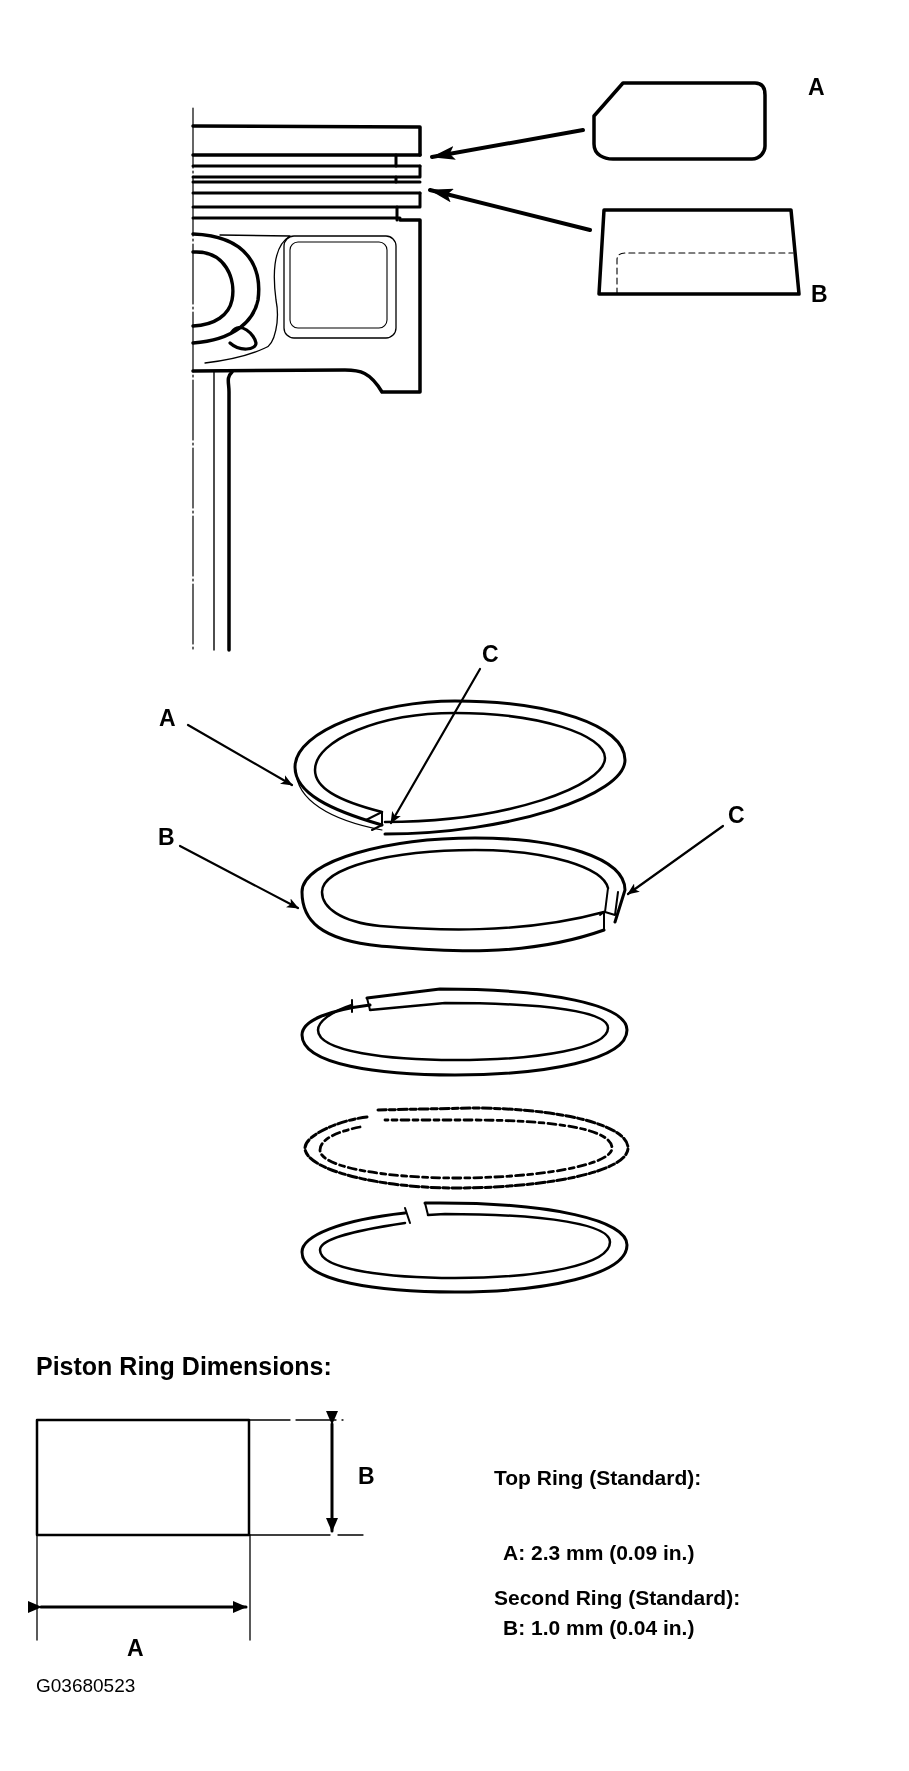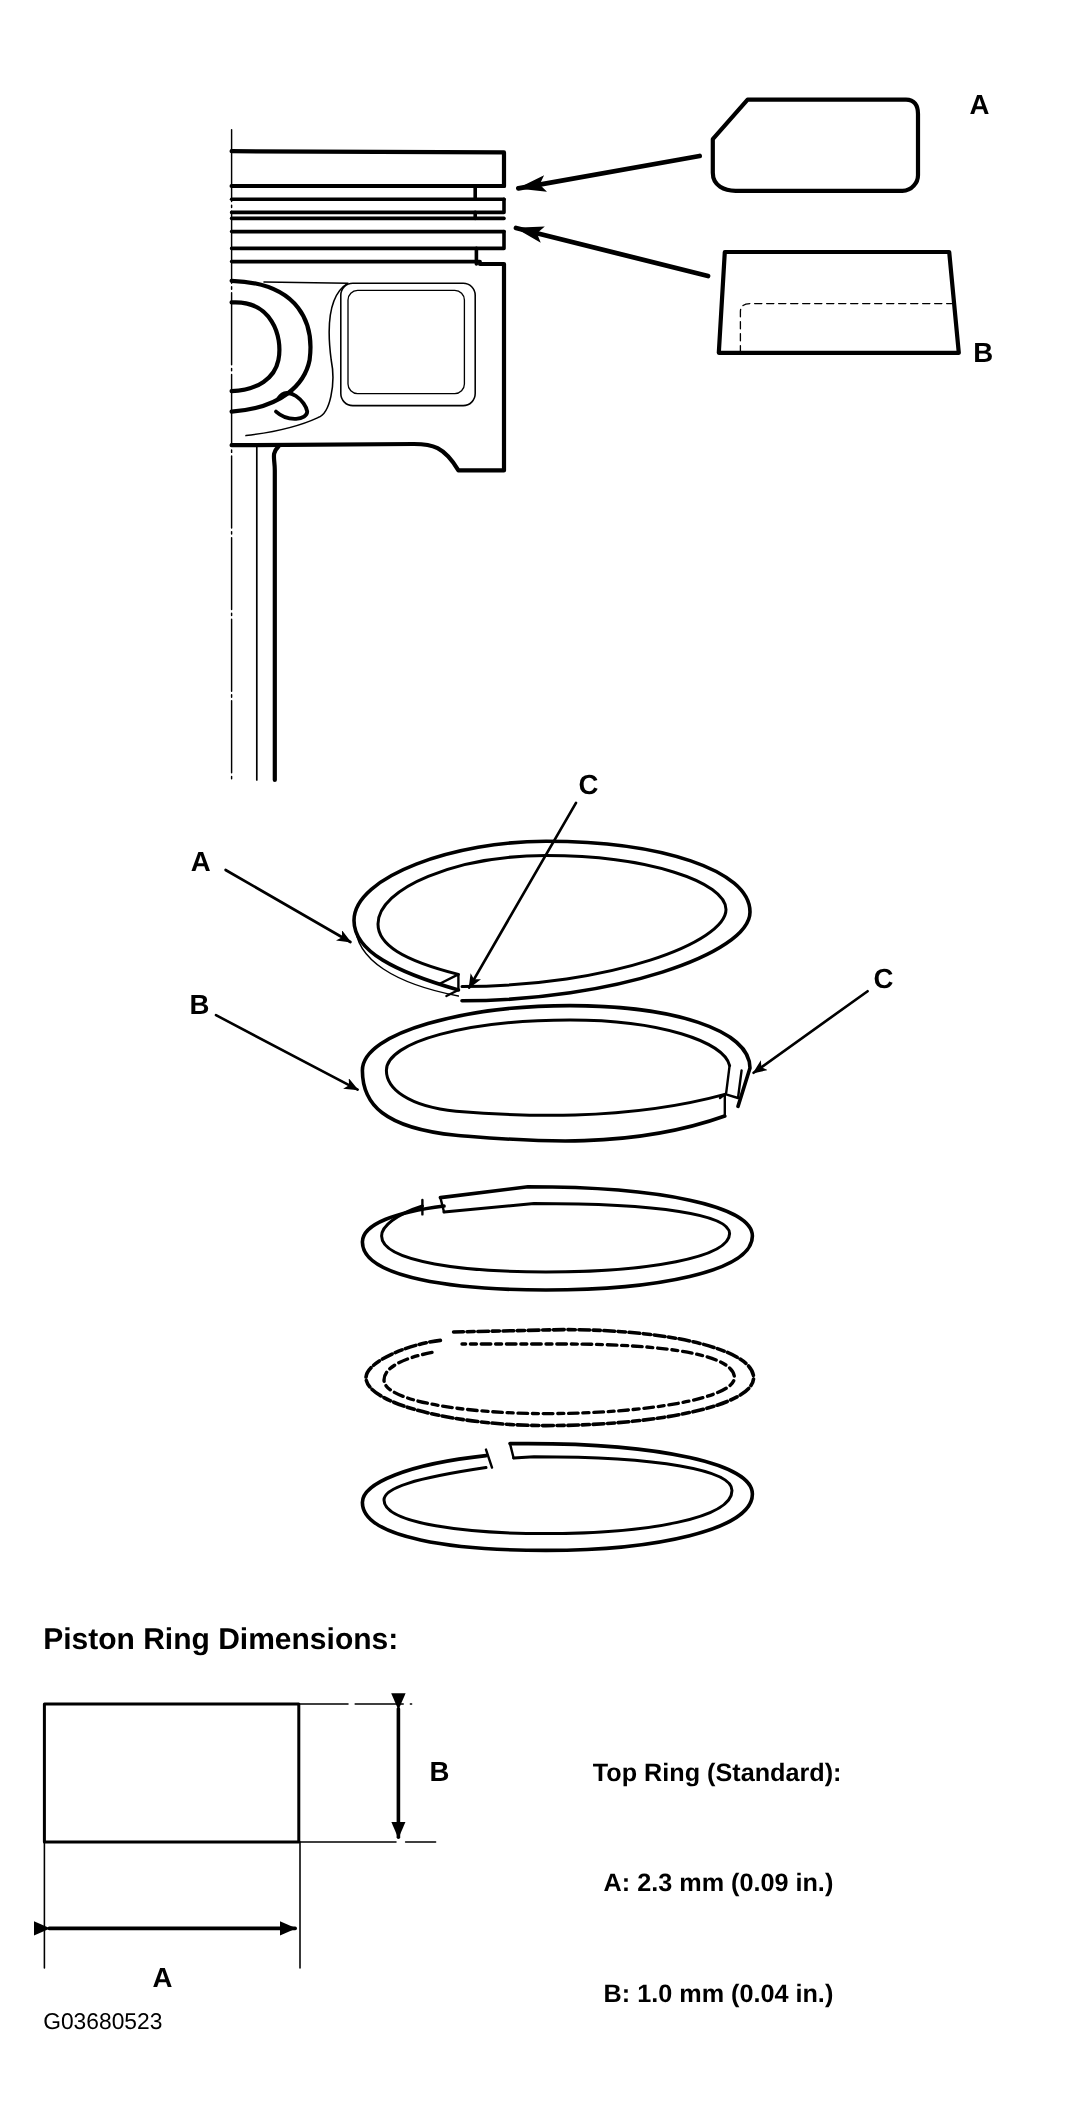--- a/index.html
+++ b/index.html
@@ -3,21 +3,21 @@
   <meta charset="utf-8">
   <style>
     html, body { margin: 0; padding: 0; background: #ffffff; }
     body { width: 909px; height: 1771px; position: relative; overflow: hidden;
            font-family: "Liberation Sans", "DejaVu Sans", sans-serif; color: #000; }
     svg.art { position: absolute; left: 0; top: 0; width: 909px; height: 1771px; }
     .lbl { position: absolute; font-weight: bold; font-size: 23px; line-height: 1; color: #000; }
     .title { position: absolute; left: 36px; top: 1352px; font-weight: bold; font-size: 25px; text-align: right; }
     .spec { position: absolute; left: 494px; font-weight: bold; font-size: 21px; line-height: 25px; white-space: pre; }
     .spec .h { display: block; }
-    .spec .v { display: block; padding-left: 9px; margin-top: 17px; }
+    .spec .v { display: block; padding-left: 9px; }
     .code { position: absolute; left: 36px; top: 1675px; font-size: 19px; }
   </style>
 </head>
 <body>
 
 <svg class="art" viewBox="0 0 909 1771" xmlns="http://www.w3.org/2000/svg" fill="none" stroke="#000" stroke-linecap="round" stroke-linejoin="round">
   <defs>
     <marker id="ah" viewBox="0 0 12 10" refX="11" refY="5" markerWidth="12" markerHeight="10" markerUnits="userSpaceOnUse" orient="auto">
       <path d="M0,0 L12,5 L0,10 L3,5 Z" fill="#000" stroke="none"></path>
     </marker>
@@ -128,15 +128,16 @@
 
 <div class="lbl" style="left:358px;top:1465px;">B</div>
 <div class="lbl" style="left:127px;top:1637px;">A</div>
 
 <div class="spec" style="top:1415px;">
   <span class="h">Top Ring (Standard):</span>
   <span class="v">A: 2.3 mm (0.09 in.)</span>
   <span class="v">B: 1.0 mm (0.04 in.)</span>
 </div>
 <div class="spec" style="top:1535px;">
+  <span class="h">Second Ring (Standard):</span>
 </div>
 
 <div class="code">G03680523</div>
 
 </body></html>

